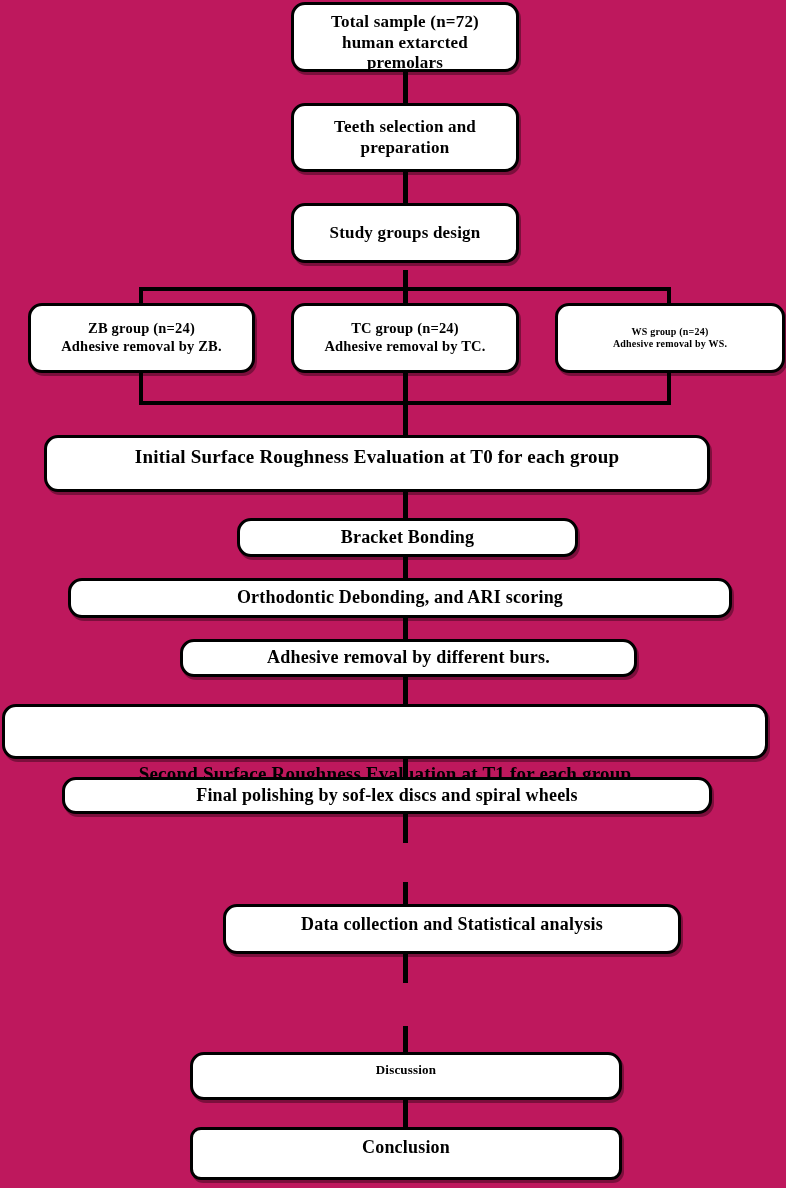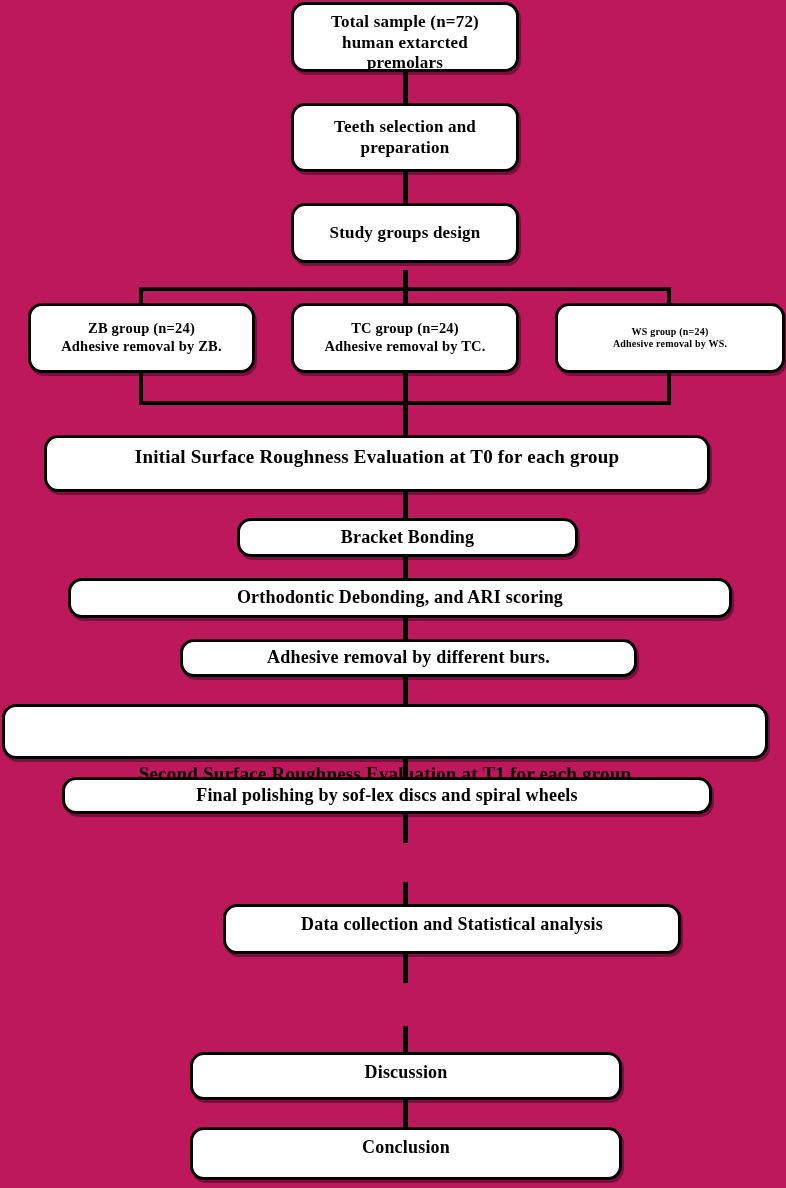--- a/index.html
+++ b/index.html
@@ -148,20 +148,20 @@
     <span class="txt" style="font-size:18px;">Final polishing by sof-lex discs and spiral wheels</span>
   </div>
 
 
   <div class="node top-text" style="left:180px; top:904px; width:458px; height:50px;margin-left:43px;">
     <span class="txt" style="font-size:18px;">Data collection and Statistical analysis</span>
   </div>
 
 
   <div class="node top-text" style="left:190px; top:1052px; width:432px; height:48px;">
-    <span class="txt" style="font-size:18px;">Discussion</span>
+    <span class="txt" style="font-size:13px;">Discussion</span>
   </div>
 
-  <div class="node top-text" style="left:190px; top:1127px; width:432px; height:53px;">
+  <div class="node top-text" style="left:190px; top:1127px; width:432px; height:53px;border-radius:11px;">
     <span class="txt" style="font-size:18px;">Conclusion</span>
   </div>
 
 </div>
 
 </body></html>

